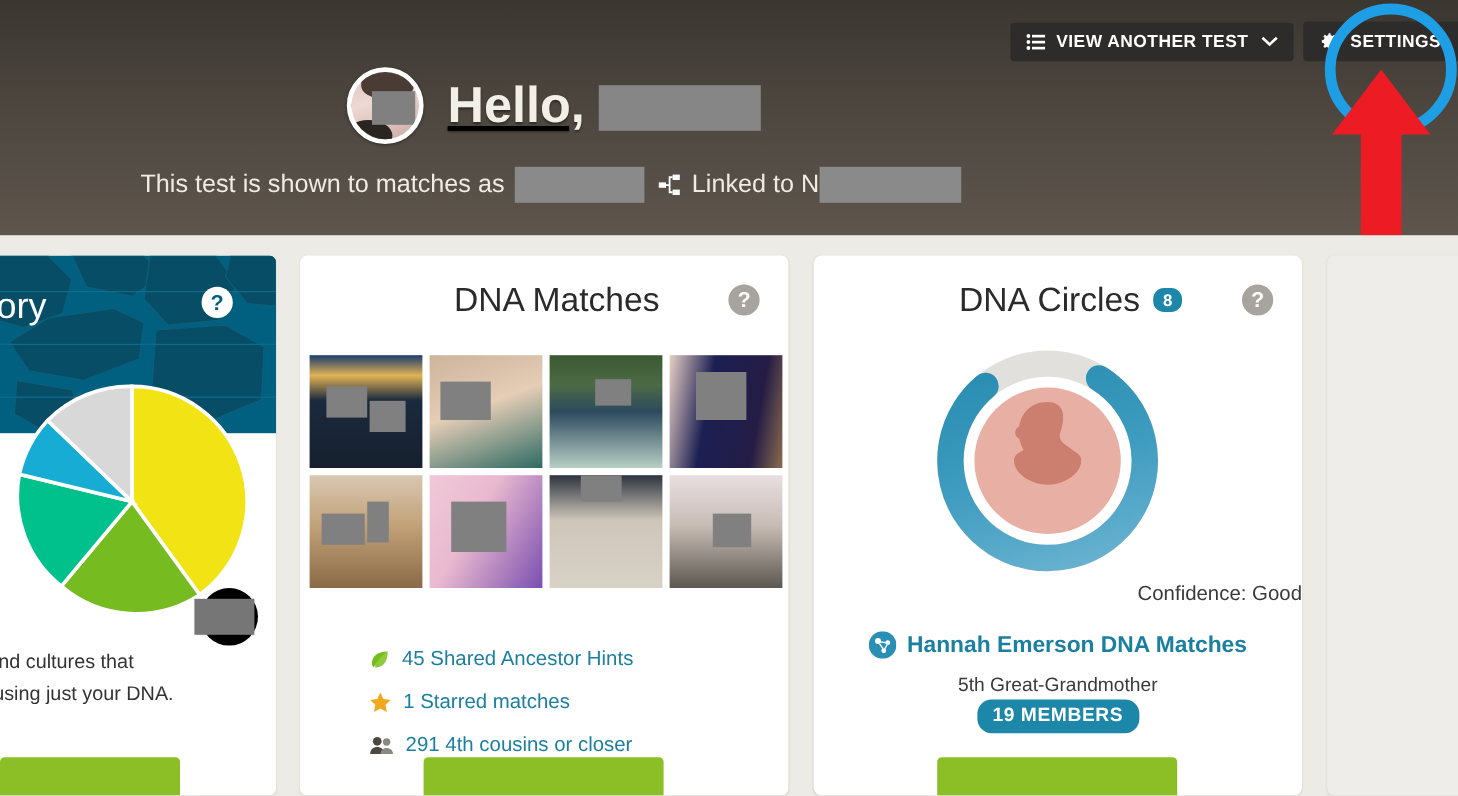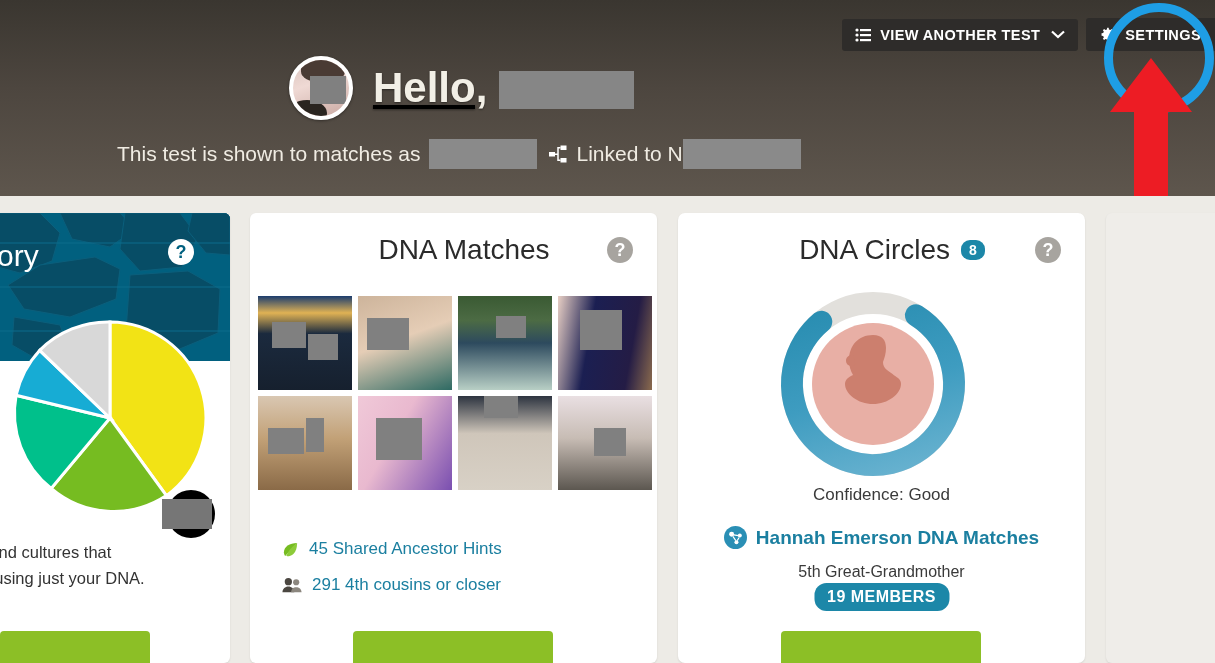--- a/index.html
+++ b/index.html
@@ -133,32 +133,32 @@
   }
   .card-help-abs { position: absolute; right: 24px; top: 24px; }
 
   .photo-grid {
     position: absolute; left: 8px; top: 83px;
     display: grid; grid-template-columns: repeat(4, 94px); gap: 6px;
   }
   .photo { position: relative; width: 94px; height: 94px; overflow: hidden; }
   .photo .px { position: absolute; background: #808080; }
 
-  .link-list { position: absolute; left: 32px; top: 318px; }
+  .link-list { position: absolute; left: 58px; top: 318px; }
   .link-row {
     display: flex; align-items: center; gap: 10px; height: 36px;
     color: #1b7fa0; font-size: 17px; cursor: pointer;
   }
   #btn-matches { left: 103px; width: 200px; }
 
   
   #card-circles { left: 678px; width: 407px; height: 450px; border-radius: 7px; }
   .donut-wrap { position: absolute; left: 100px; top: 76px; }
   .confidence {
-    position: absolute; left: 0; top: 272px; width: 407px; text-align: center;
+    position: absolute; left: 0; top: 272px; width: 407px; text-align: right;
     font-size: 17px; color: #3a3a3a;
   }
   .circle-link {
     position: absolute; left: 0; top: 313px; width: 407px;
     display: flex; align-items: center; justify-content: center; gap: 9px;
     font-size: 19px; font-weight: bold; color: #1b7fa0; cursor: pointer;
   }
   .circle-rel {
     position: absolute; left: 0; top: 350px; width: 407px; text-align: center;
     font-size: 16px; color: #3a3a3a;
@@ -336,20 +336,28 @@
           <span class="ic">
             <svg width="17" height="17" viewBox="0 0 18 18">
                 <path d="M16 2C8 2 2 6 2 12c0 1.6.5 3 1.4 4L16 2z" fill="#76bc21"></path>
                 <path d="M16 2C10 6 6 11 4.5 16c3.5.6 11.5-1.4 11.5-14z" fill="#8dcb3a"></path>
               </svg>
           </span>
           <span>45 Shared Ancestor Hints</span>
         </div>
         <div class="link-row">
           <span class="ic">
+            <svg width="18" height="17" viewBox="0 0 20 19">
+                <path d="M10 0l2.9 6.2 6.8.8-5 4.6 1.3 6.7L10 14.9 3.9 18.3l1.4-6.7-5-4.6 6.8-.8z" fill="#f0a81e"></path>
+              </svg>
+          </span>
+          <span>1 Starred matches</span>
+        </div>
+        <div class="link-row">
+          <span class="ic">
             <svg width="20" height="16" viewBox="0 0 22 16">
               <circle cx="7" cy="4.4" r="4" fill="#4b4741"></circle>
                 <path d="M0.5 16c0-4 3-6.4 6.5-6.4S13.5 12 13.5 16z" fill="#4b4741"></path>
               <circle cx="15.6" cy="5" r="3.4" fill="#8c877f"></circle>
                 <path d="M10 16c0-3.4 2.5-5.5 5.6-5.5S21.5 12.6 21.5 16z" fill="#8c877f"></path>
             </svg>
           </span>
           <span>291 4th cousins or closer</span>
         </div>
       </div>

